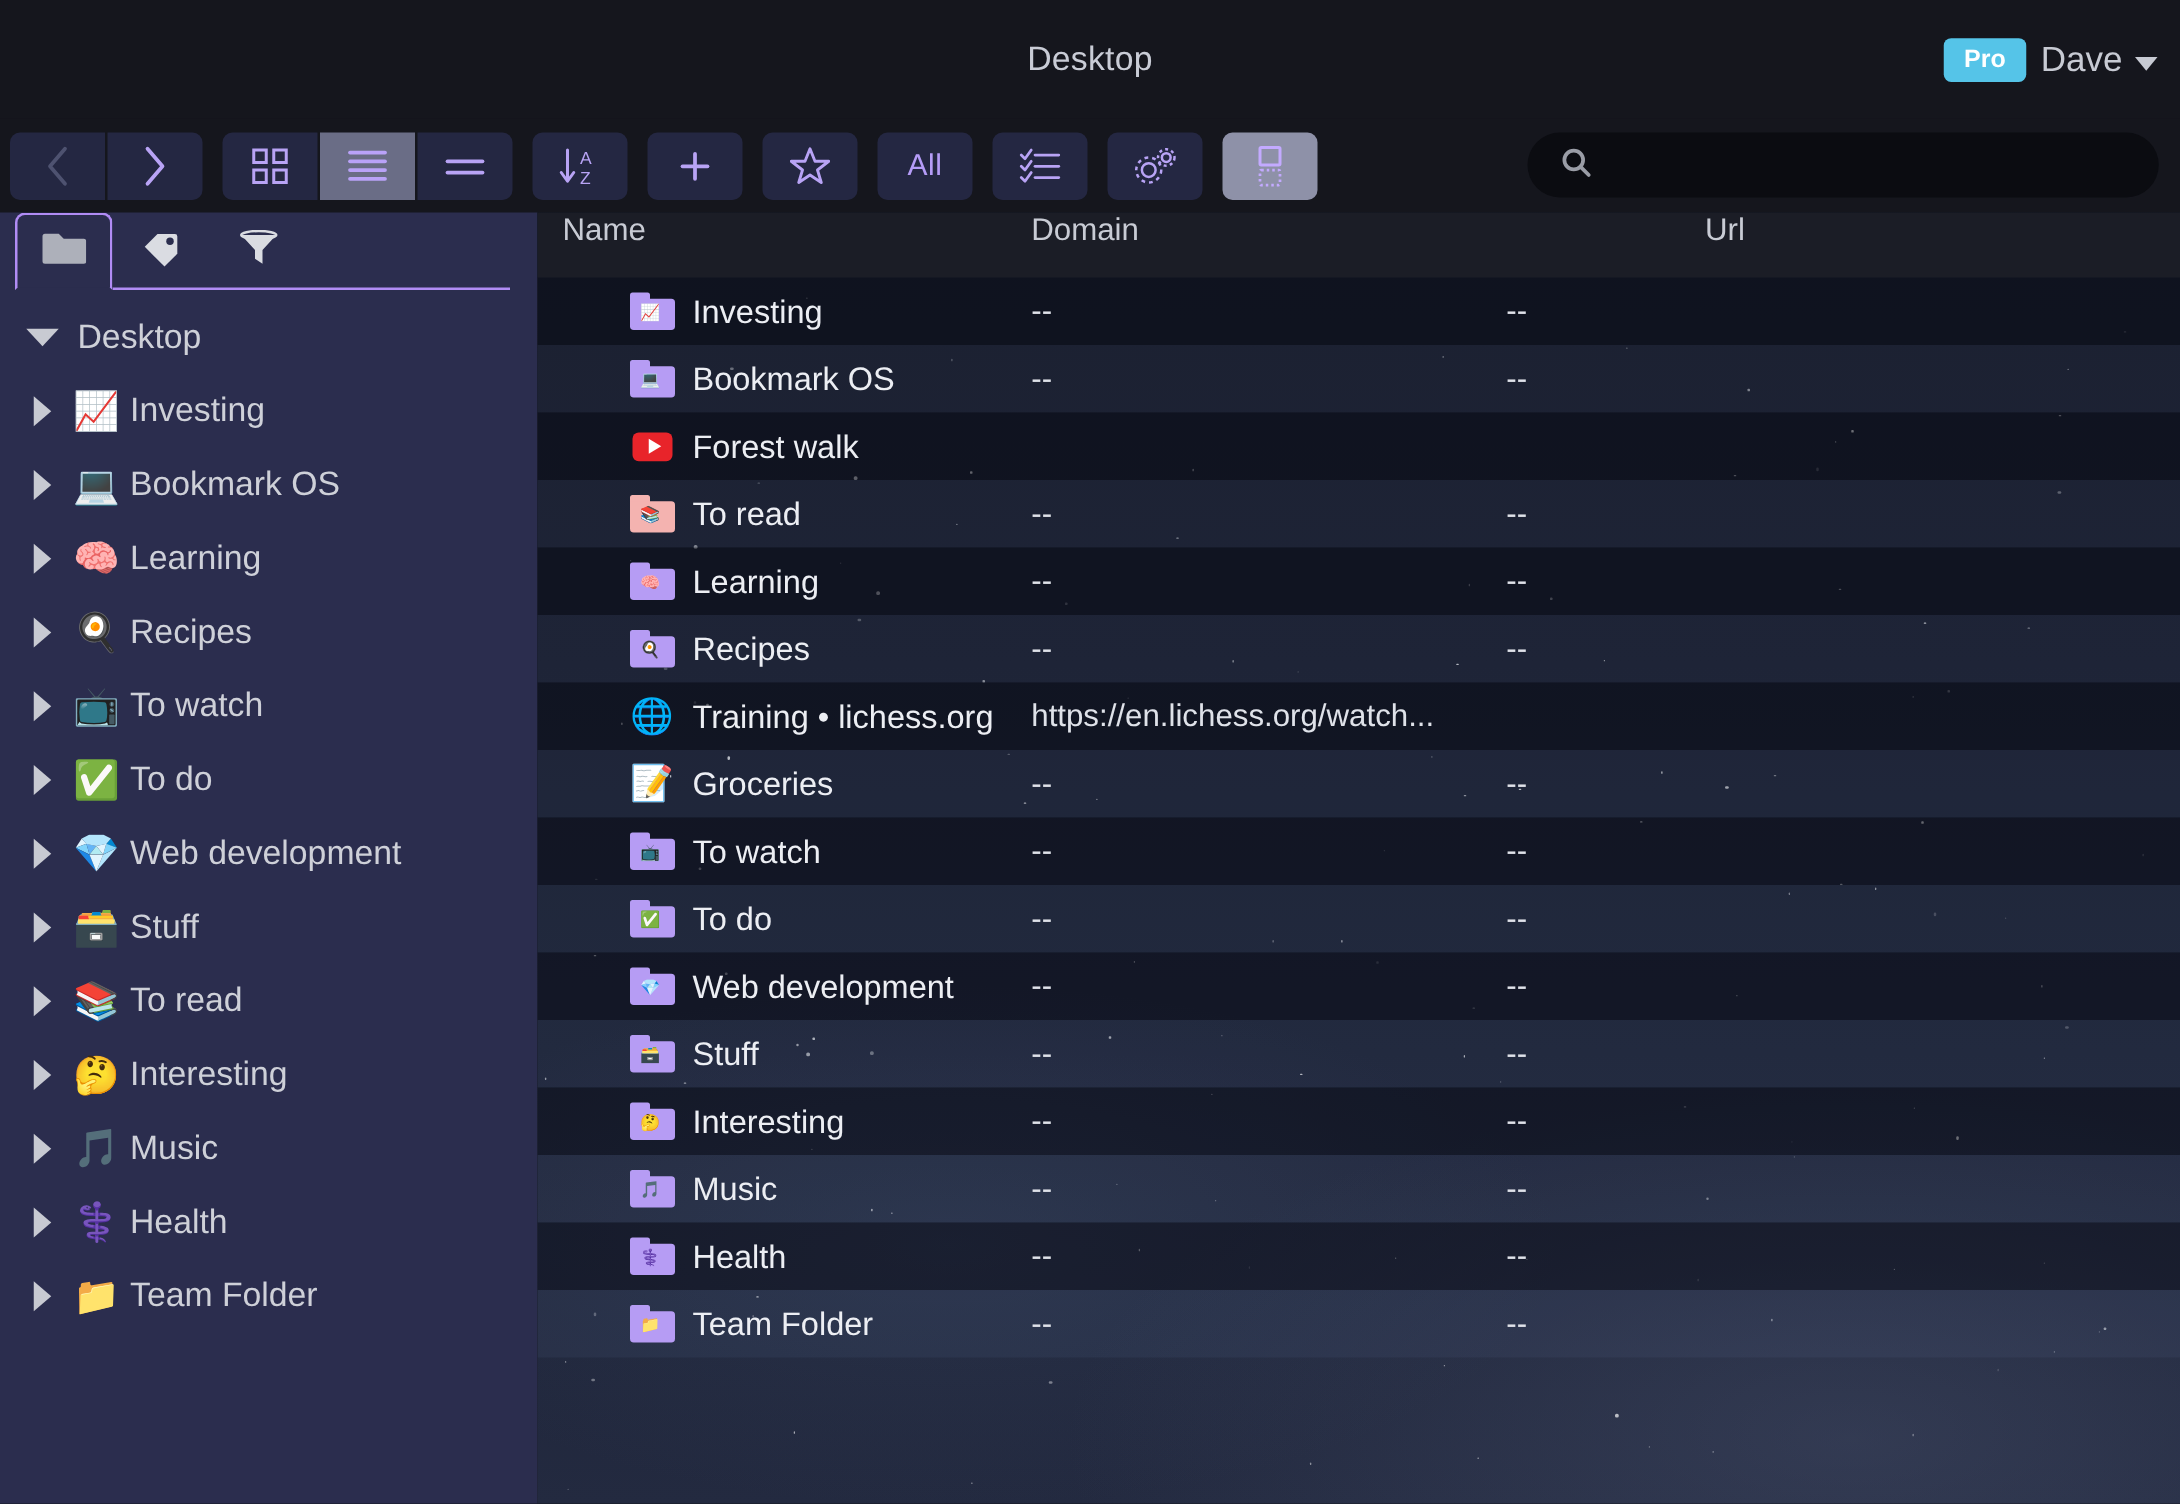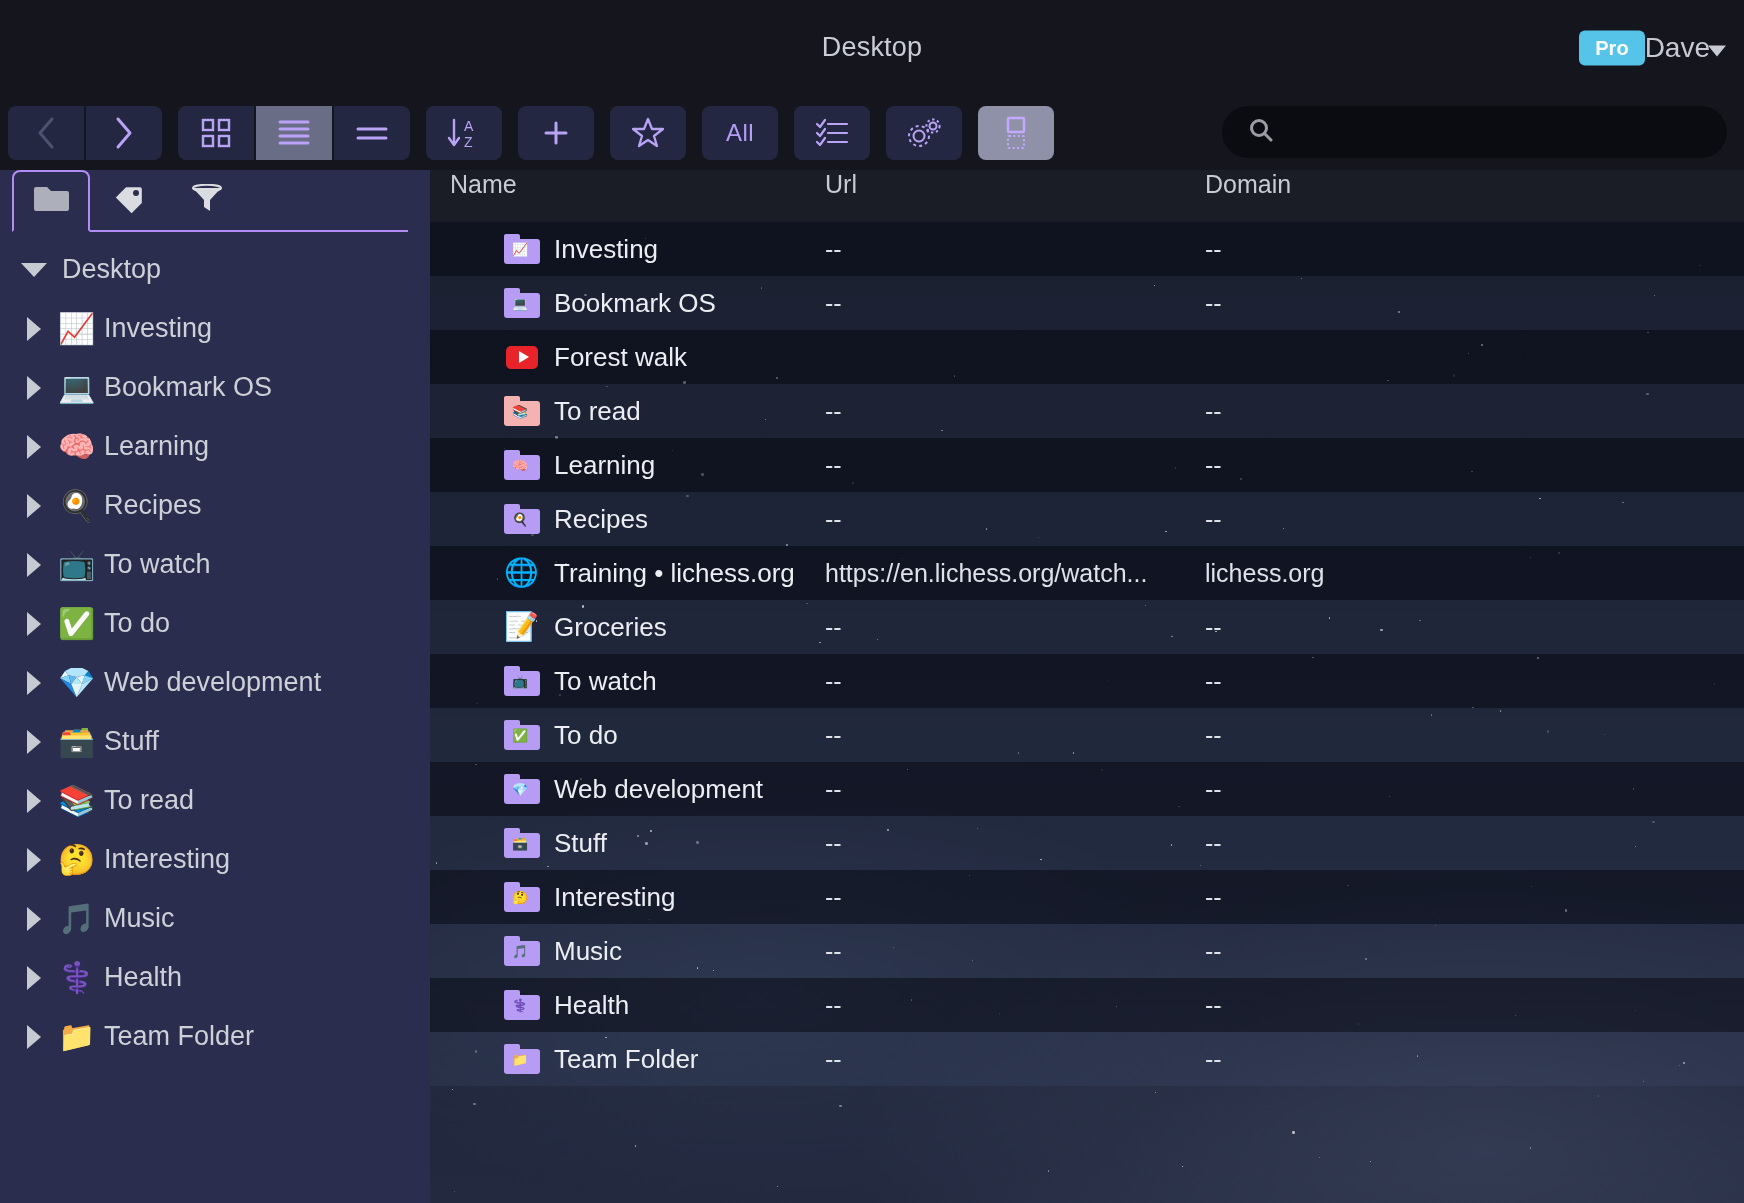--- a/index.html
+++ b/index.html
@@ -18,21 +18,21 @@
     display: flex; align-items: center; justify-content: center;
   }
   .titlebar-title {
     font-size: 27px;
     color: #c9ccd6;
     letter-spacing: .2px;
   }
   .titlebar-right {
     position: absolute; right: 18px; top: 50%;
     transform: translateY(-50%);
-    display: flex; align-items: center; 
+    display: flex; align-items: center; gap: 12px;
   }
   .pro-badge {
     background: #55c4e8;
     color: #ffffff;
     font-size: 20px; font-weight: bold;
     padding: 7px 16px 8px 16px;
     border-radius: 6px;
     line-height: 1;
   }
   .user-name {
@@ -699,22 +699,22 @@
         <span class="star" style="width: 1.4px; height: 1.4px; left: 51.4975%; top: 49.3469%; opacity: 0.23;"></span>
         <span class="star" style="width: 1.4px; height: 1.4px; left: 33.9895%; top: 45.3737%; opacity: 0.54;"></span>
         <span class="star" style="width: 1.4px; height: 1.4px; left: 84.2788%; top: 47.1588%; opacity: 0.66;"></span>
         <span class="star" style="width: 1.4px; height: 1.4px; left: 36.2991%; top: 57.9925%; opacity: 0.71;"></span>
         <span class="star" style="width: 1.4px; height: 1.4px; left: 3.45607%; top: 57.4603%; opacity: 0.54;"></span>
         <span class="star" style="width: 1.4px; height: 1.4px; left: 42.281%; top: 34.6898%; opacity: 0.54;"></span>
       </div>
 
     <div class="table-head">
       <div class="th col-name">Name</div>
+      <div class="th col-domain">Domain</div>
       <div class="th col-url">Url</div>
-      <div class="th col-domain">Domain</div>
     </div>
 
     <div class="rows" id="table-rows">
         <div class="trow odd">
           <div class="cell-name">
             <span class="row-icon">
               <span class="folder purple">
                 <span class="tab"></span>
                 <span class="body"></span>
                 <span class="badge">📈</span>
@@ -792,21 +792,20 @@
           <div class="cell-domain">--</div>
         </div>
         <div class="trow odd">
           <div class="cell-name">
             <span class="row-icon">
               <span class="globe-icon">🌐</span>
             </span>
             <span class="row-name">Training • lichess.org</span>
           </div>
           <div class="cell-url">https://en.lichess.org/watch...</div>
-          <div class="cell-domain">lichess.org</div>
         </div>
         <div class="trow even">
           <div class="cell-name">
             <span class="row-icon">
               <span class="note-icon">📝</span>
             </span>
             <span class="row-name">Groceries</span>
           </div>
           <div class="cell-url">--</div>
           <div class="cell-domain">--</div>

